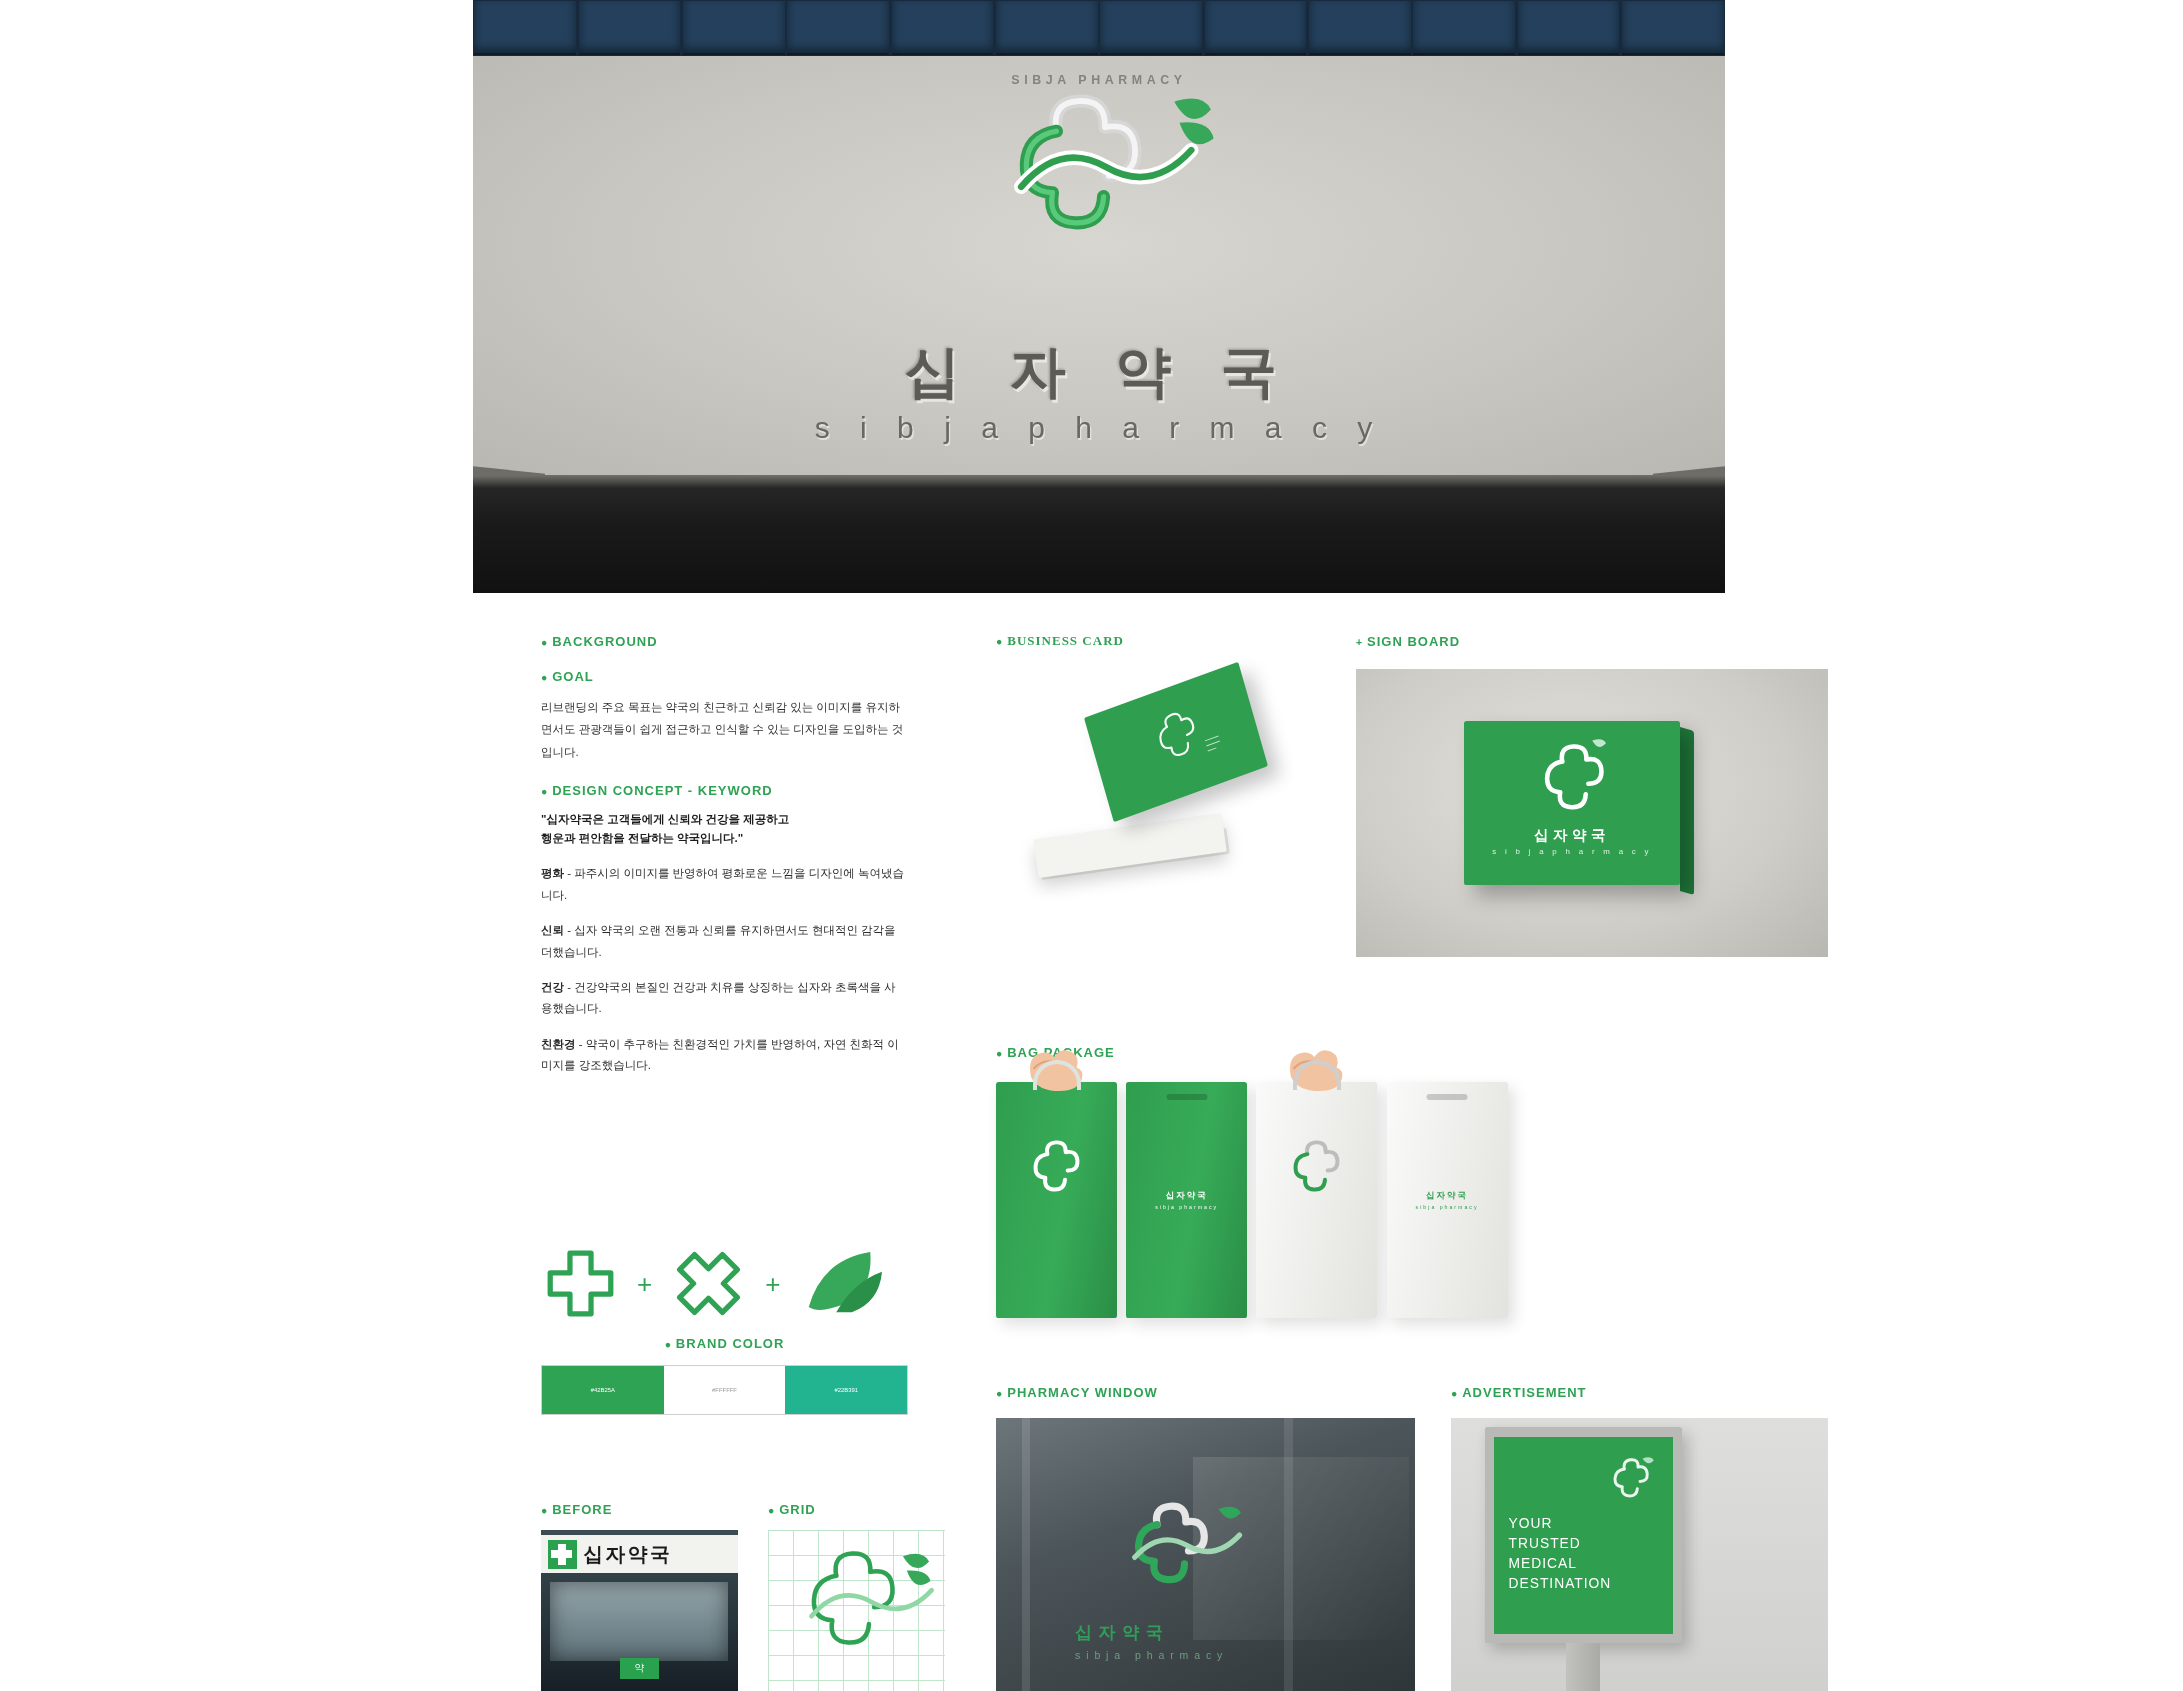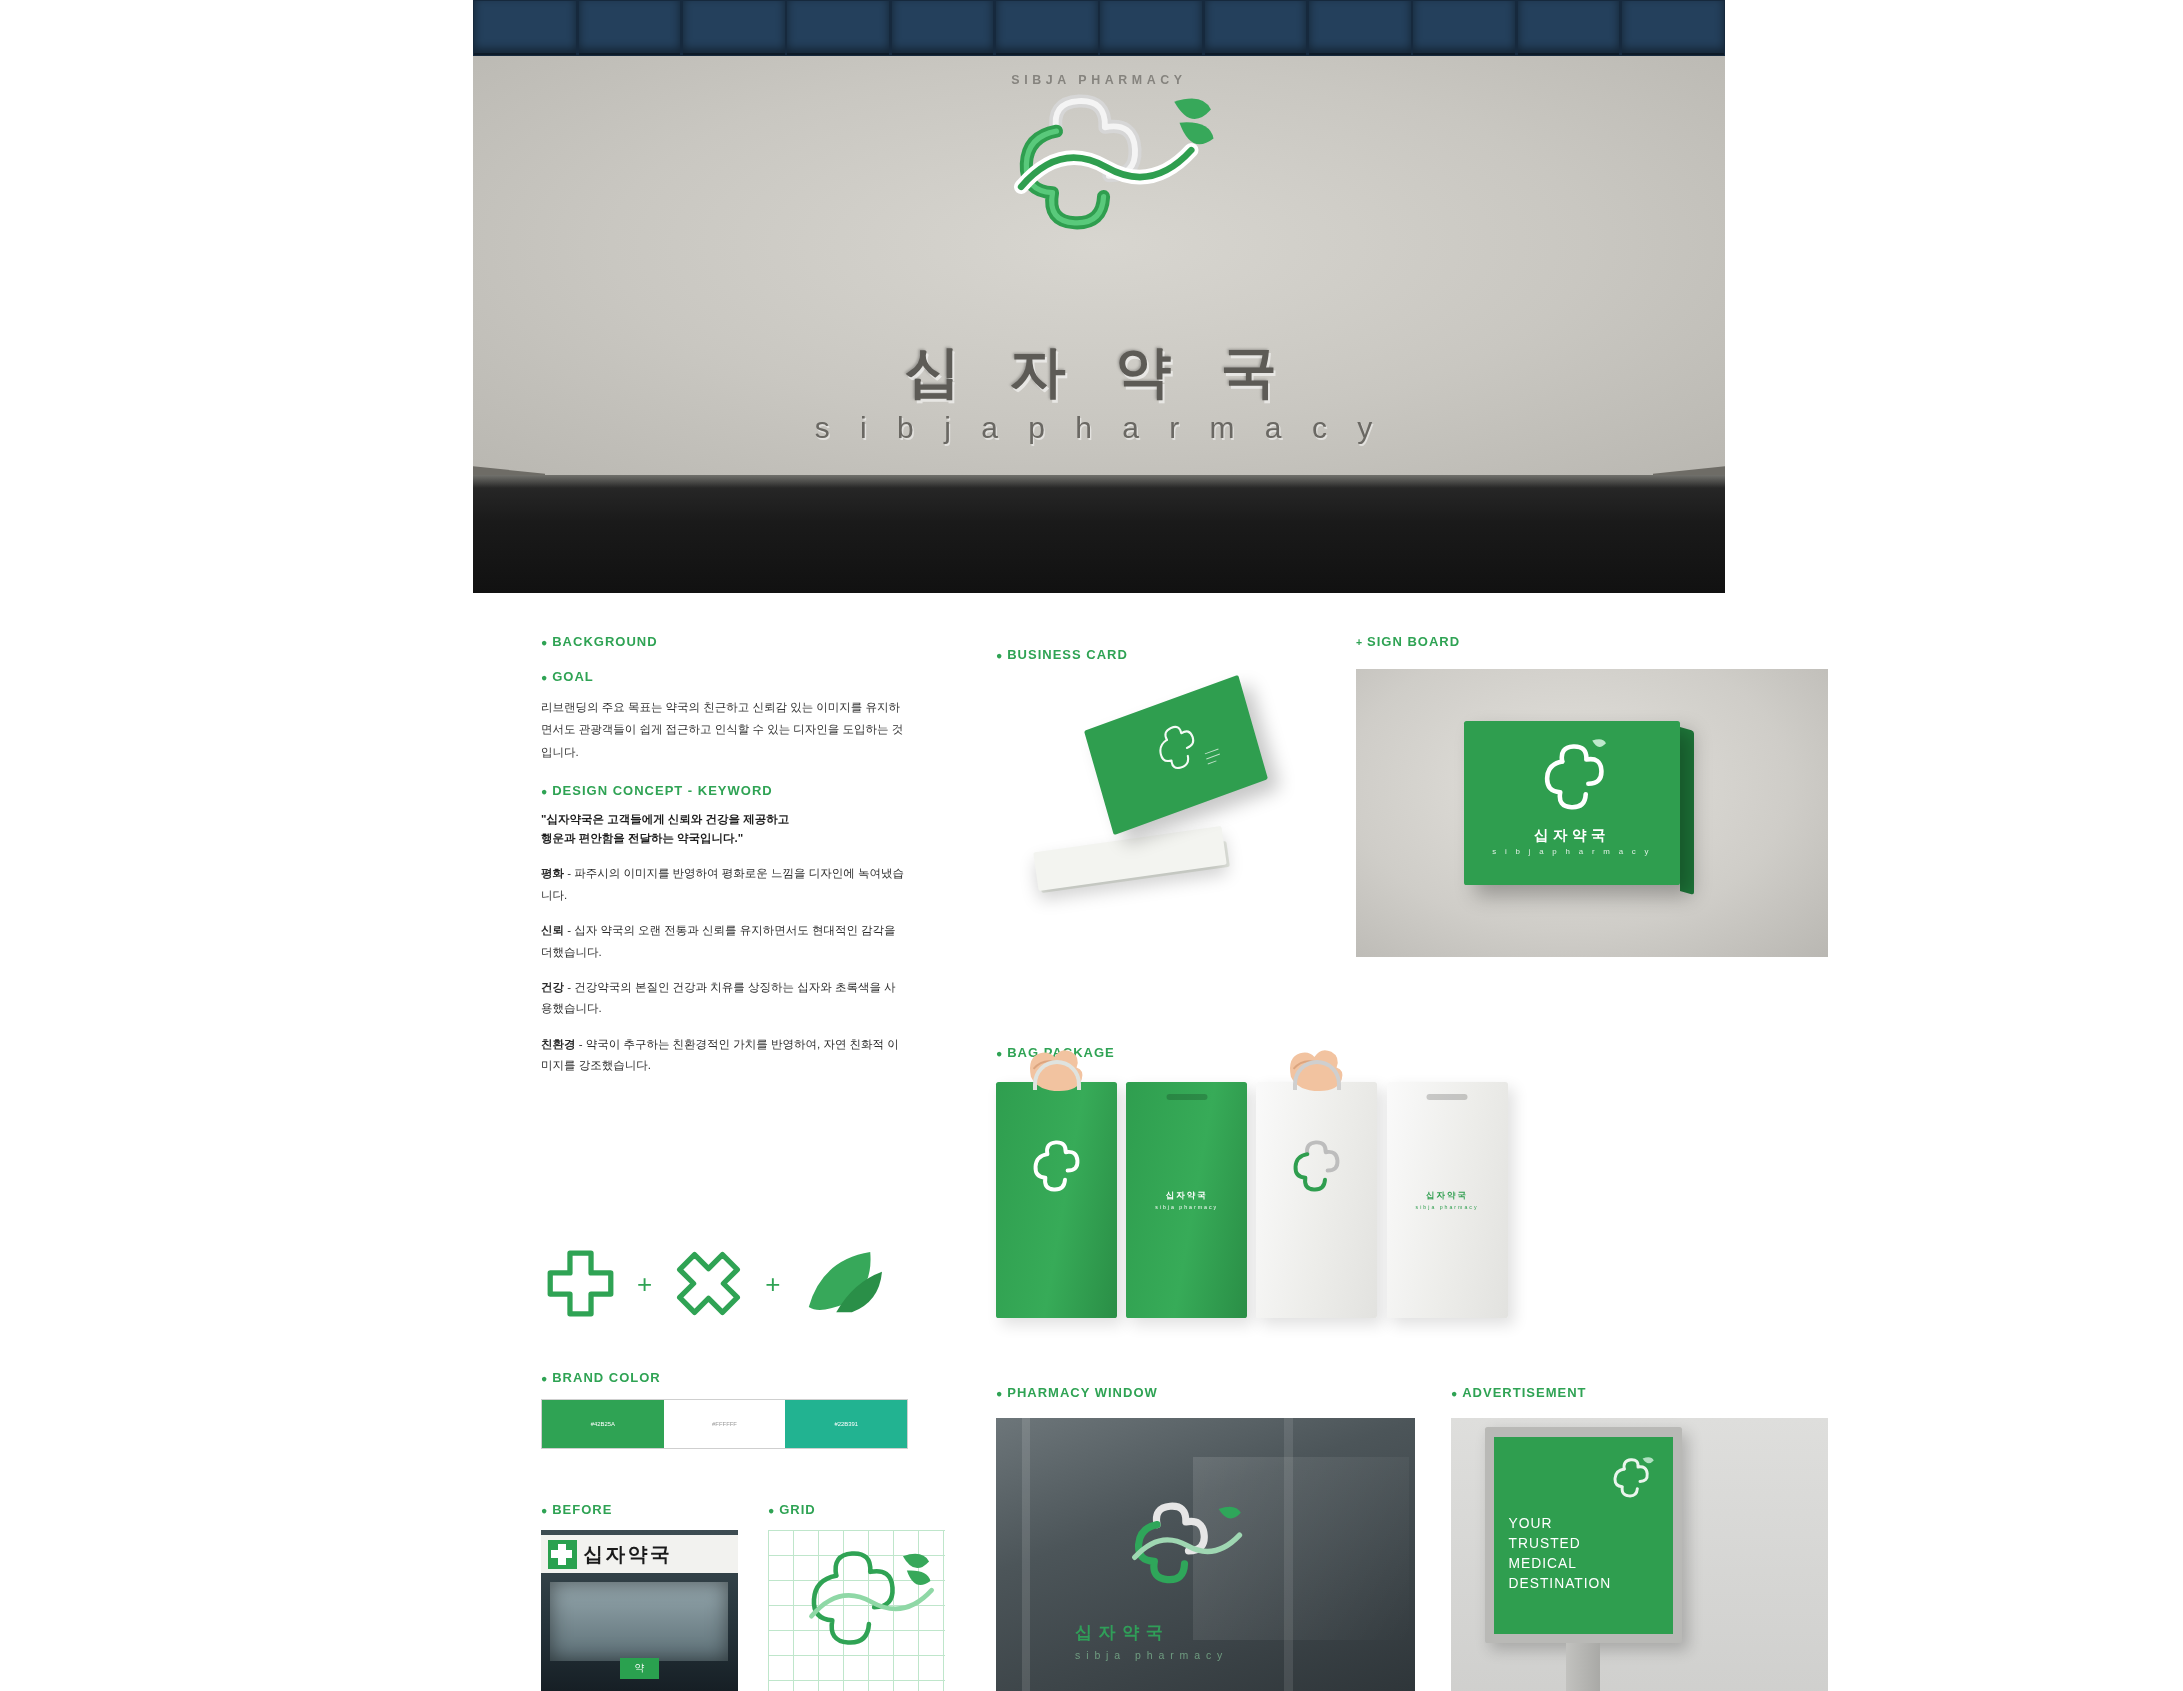--- a/index.html
+++ b/index.html
@@ -102,21 +102,21 @@
 
   
   .concept-row {
     position:absolute; left:541px; top:1238px;
     width:341px; height:92px;
     display:flex; align-items:center; gap:17px;
   }
   .plus-op { font-size:26px; color:#2fa354; font-weight:400; }
 
   
-  .brandcolor { position:absolute; left:541px; top:1370px; width:367px; }
+  .brandcolor { position:absolute; left:541px; top:1336px; width:367px;text-align:center; }
   .swatches {
     display:flex; margin-top:14.4px; width:367px; height:50px;
     border:0.7px solid #cfcfcf;
   }
   .sw { flex:1; display:flex; align-items:center; justify-content:center; font-size:5.9px; }
   .sw1 { background:#2fa354; color:#ffffff; }
   .sw2 { background:#ffffff; color:#9b9b9b; }
   .sw3 { background:#22b391; color:#ffffff; }
 
   
@@ -152,21 +152,21 @@
   .grid-img {
     margin-top:13px; width:177px; height:170px; background:#ffffff;
     position:relative; overflow:hidden;
     background-image:
       linear-gradient(to right, #bfe6cb 0.7px, transparent 0.7px),
       linear-gradient(to bottom, #bfe6cb 0.7px, transparent 0.7px);
     background-size: 25px 25px;
   }
 
   
-  .bizcard { position:absolute; left:996px; top:647px; width:367px; }
+  .bizcard { position:absolute; left:996px; top:633px; width:367px;font-family:Liberation Serif, serif; }
   .bizcard-img {
     margin-top:19.7px; width:367px; height:288px; background:#ffffff; position:relative;
   }
   .card-green {
     position:absolute; left:98px; top:19.7px; width:164px; height:108px;
     background:#2f9e4f; transform: rotate(-20deg) skewX(-4deg);
     box-shadow: 9.2px 13px 18.3px rgba(0,0,0,.22);
     border-radius:2px;
   }
   .card-stack {

